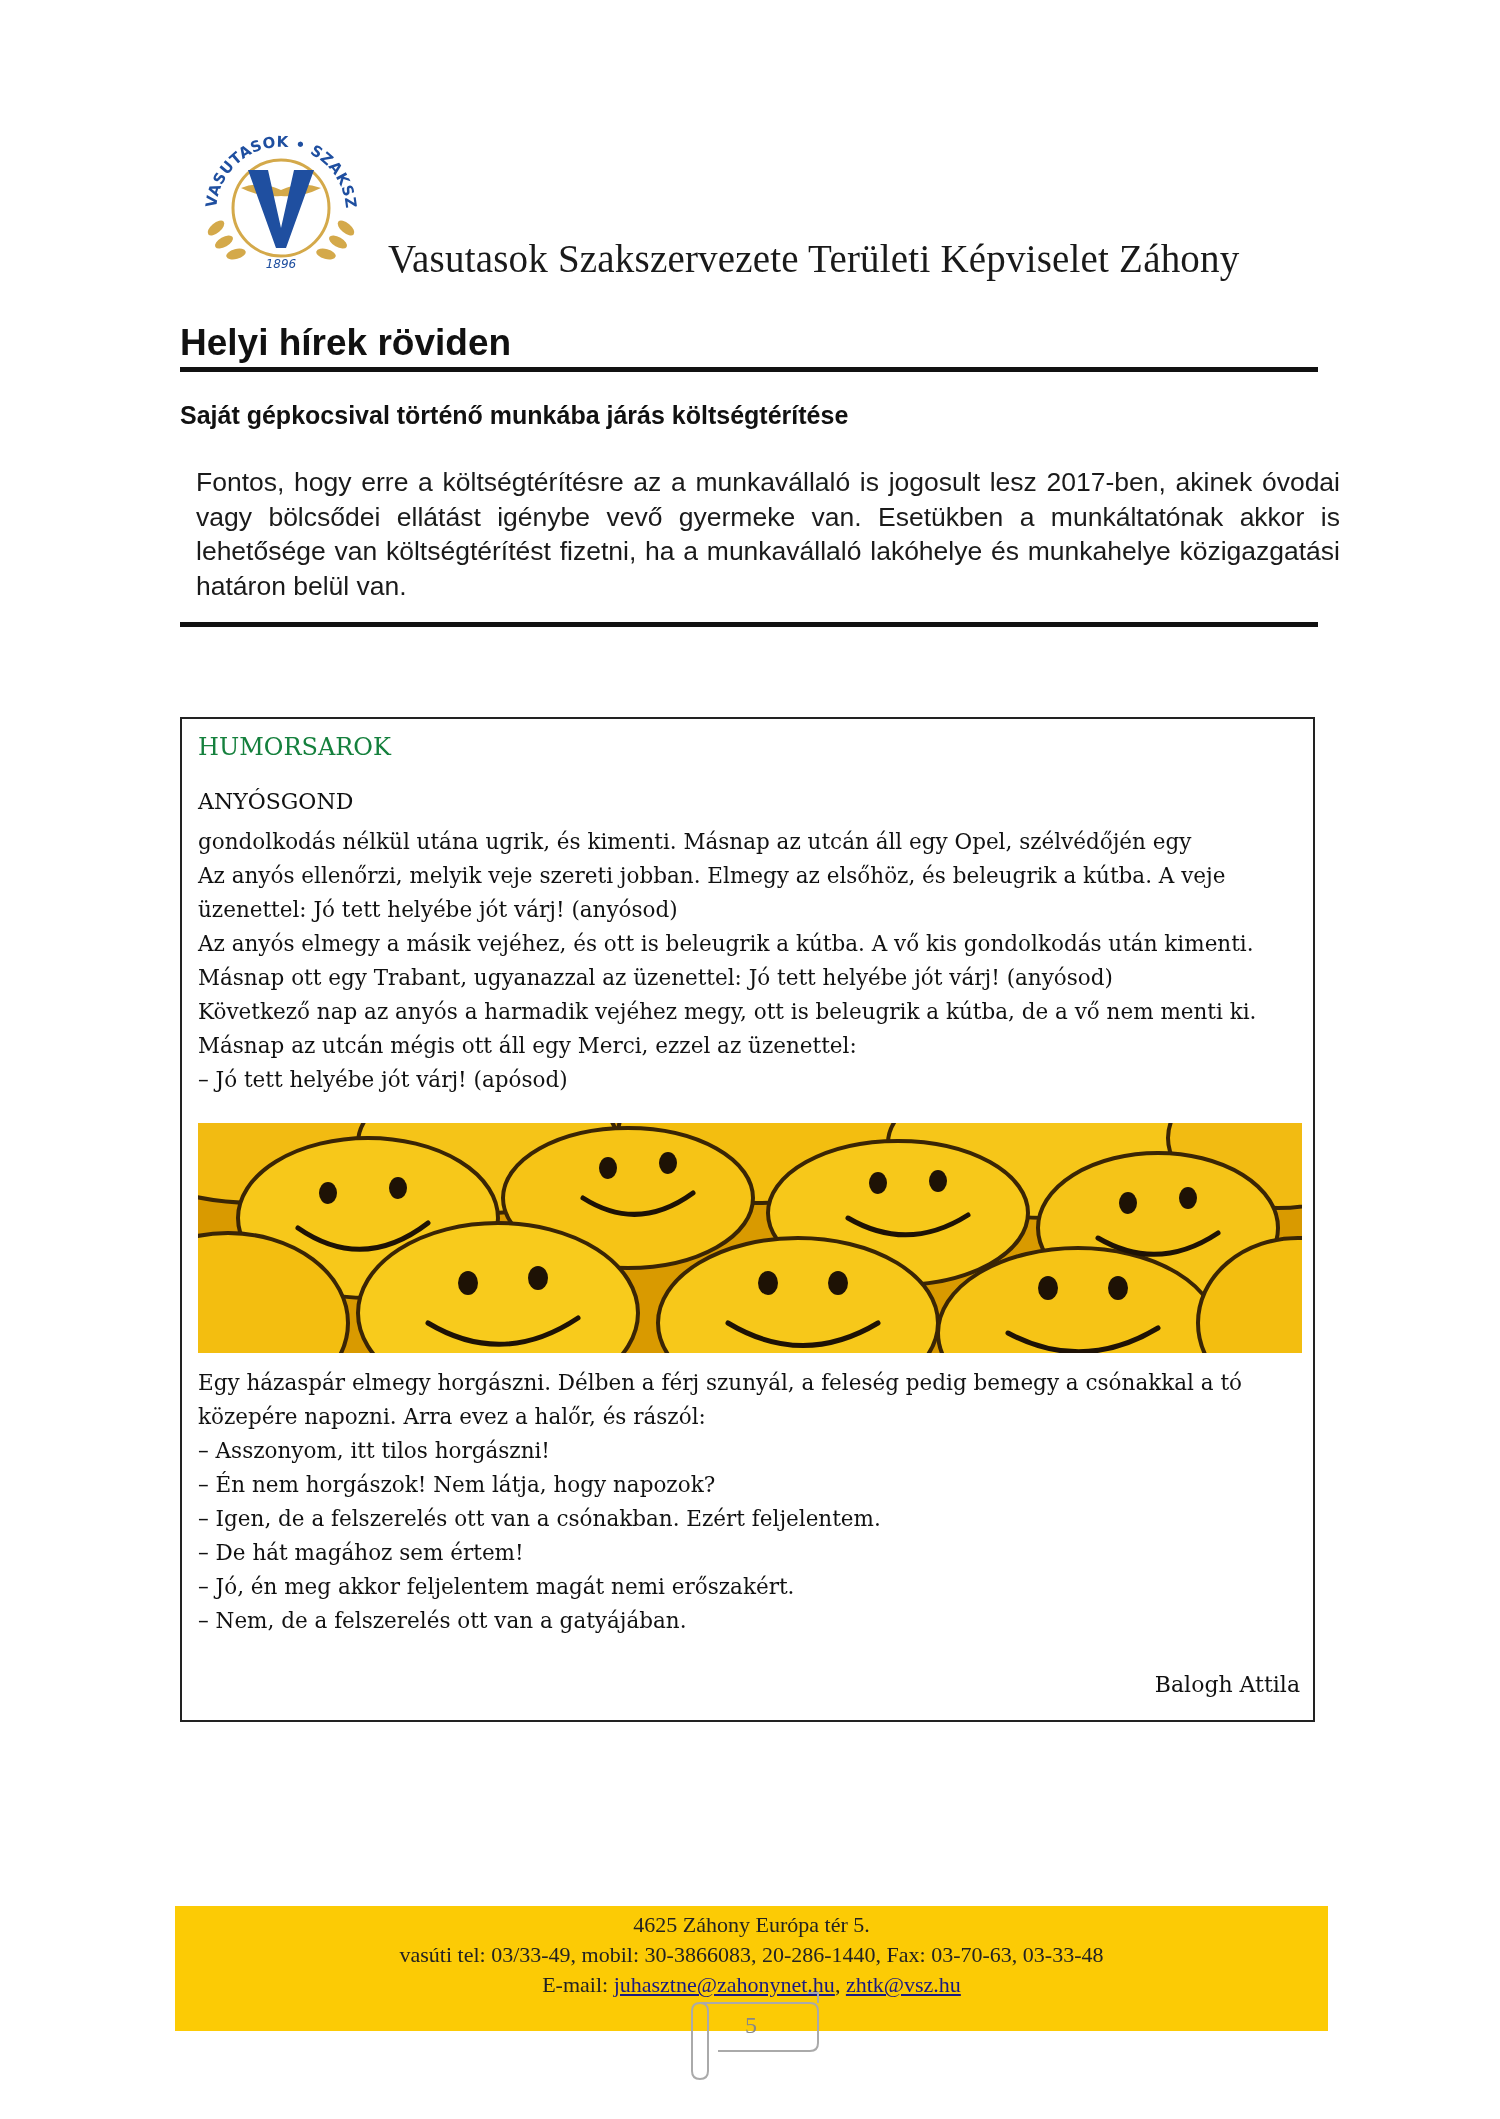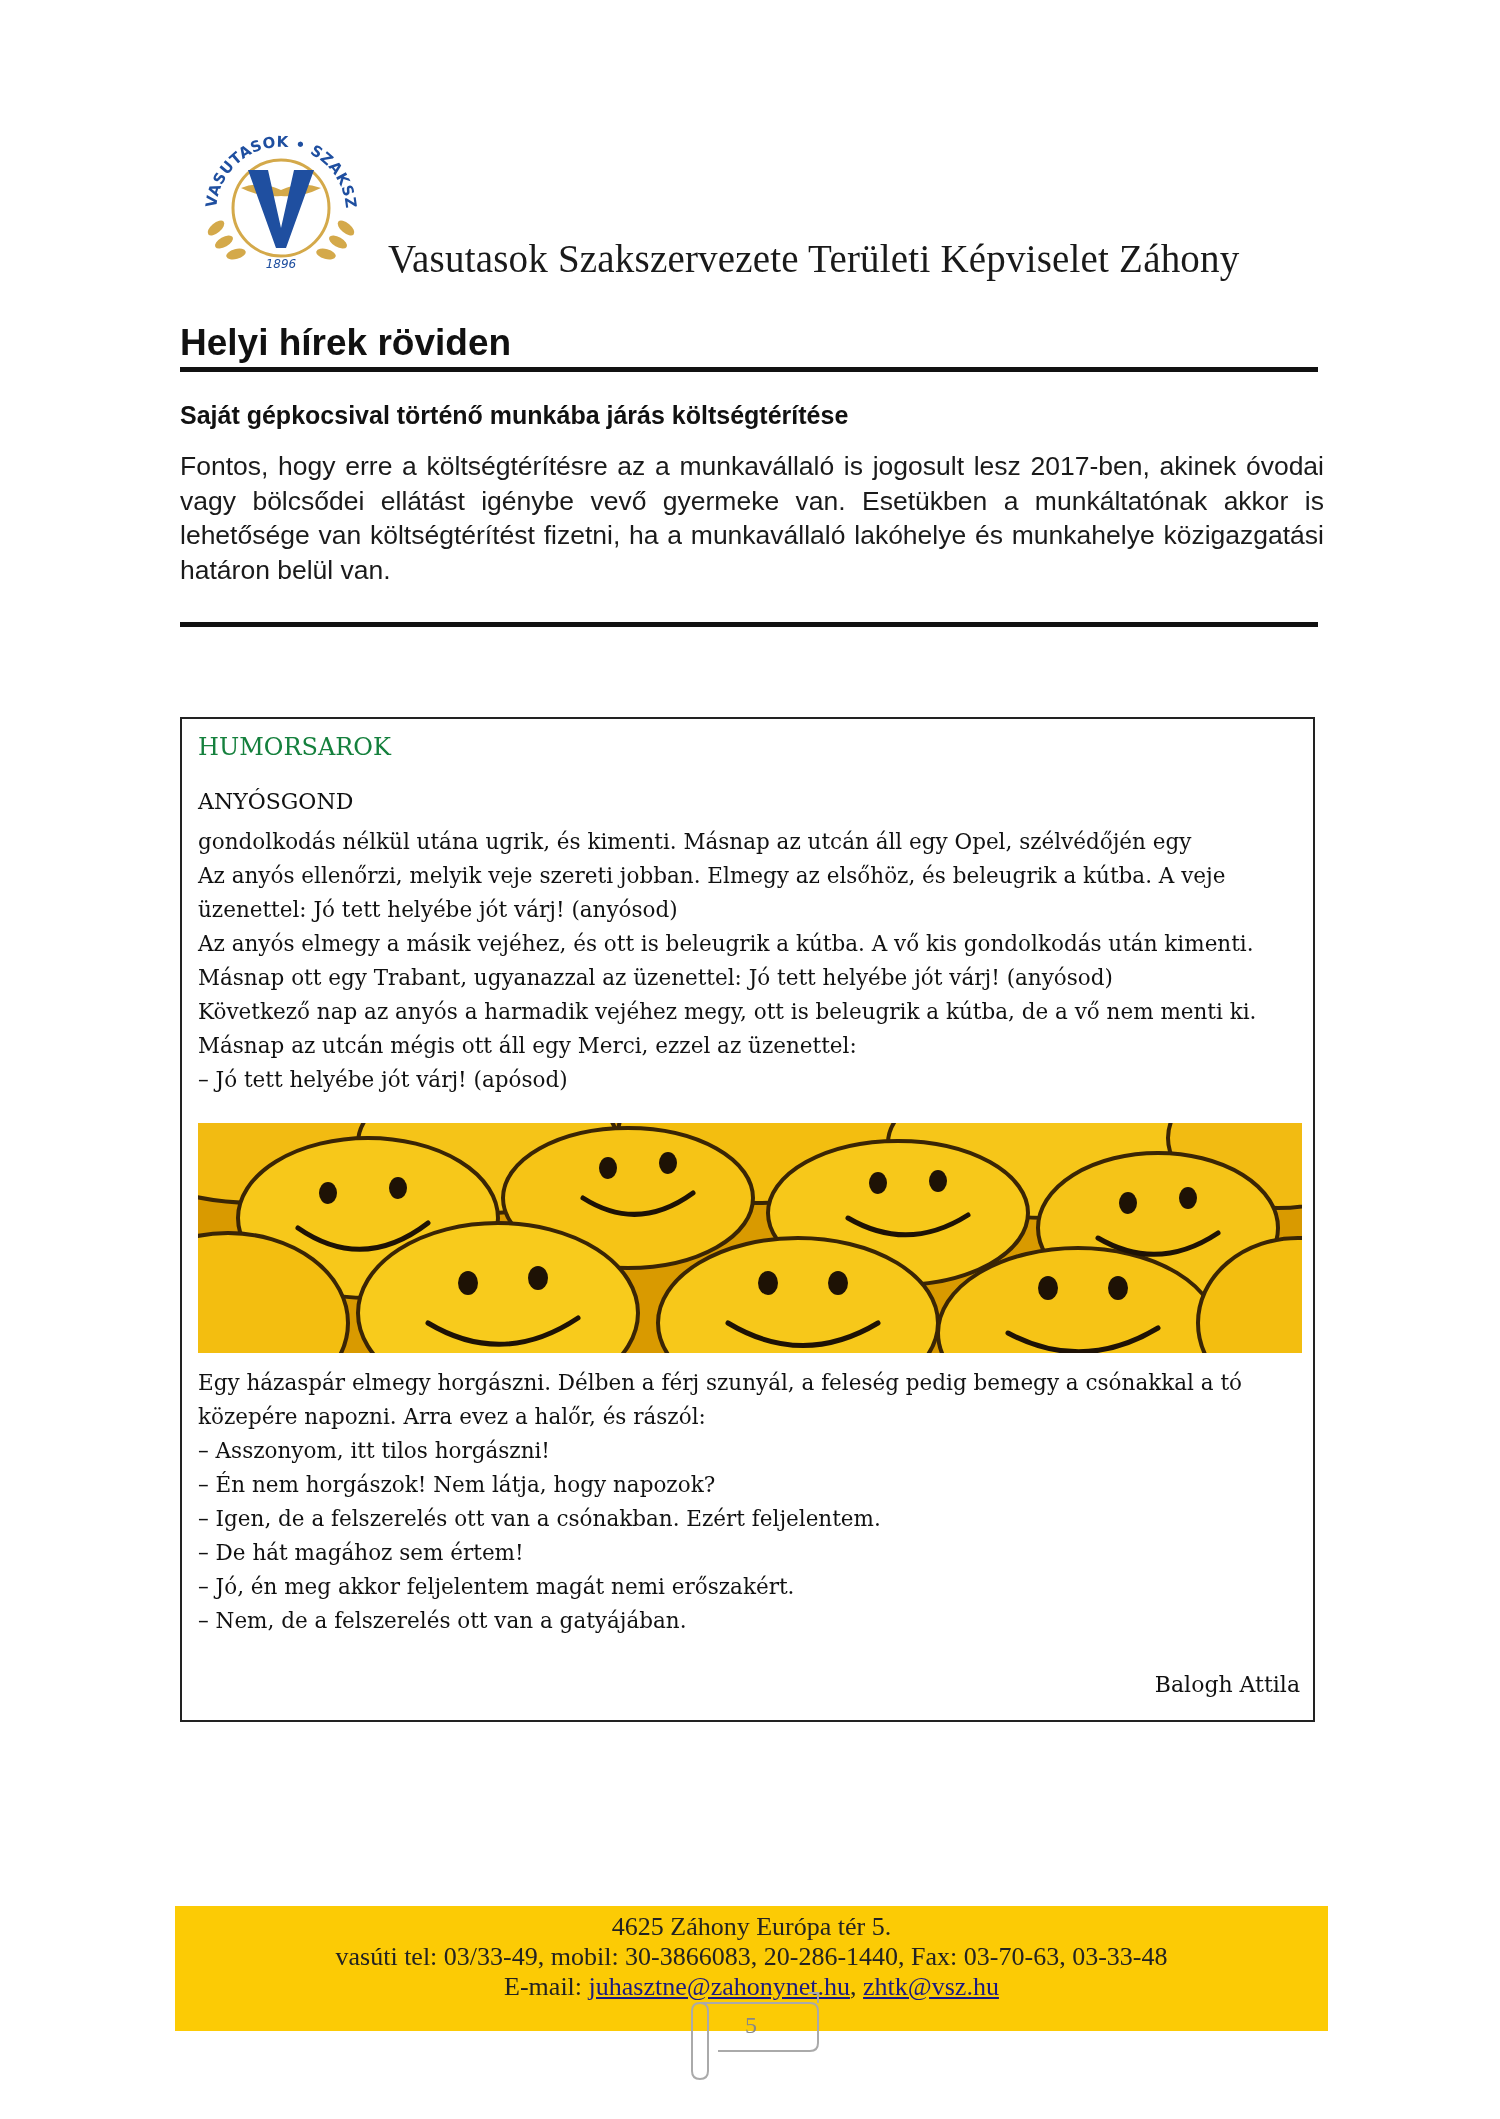--- a/index.html
+++ b/index.html
@@ -10,39 +10,39 @@
   #logo { left: 186px; top: 120px; width: 190px; height: 160px; }
   #org-name { left: 388px; top: 236px; font-family: "Liberation Serif", "DejaVu Serif", serif; font-size: 39px; color: #1a1a1a; white-space: nowrap; letter-spacing: 0.2px; }
 
   
   #section-title { left: 180px; top: 322px; font-family: "Liberation Sans", "DejaVu Sans", sans-serif; font-weight: bold; font-size: 37px; color: #111; }
   .rule { left: 180px; width: 1138px; height: 5px; background: #111; }
   #rule-top { top: 367px; }
   #rule-bottom { top: 622px; }
 
   #article-title { left: 180px; top: 401px; font-family: "Liberation Sans", "DejaVu Sans", sans-serif; font-weight: bold; font-size: 25px; color: #111; white-space: nowrap; }
-  #article-body { left: 180px; top: 449px; width: 1144px; font-family: "Liberation Sans", "DejaVu Sans", sans-serif; font-size: 26.5px; line-height: 34.5px; text-align: justify; color: #1a1a1a; margin: 0; }
+  #article-body { left: 180px; top: 449px; width: 1144px; font-family: "Liberation Sans", "DejaVu Sans", sans-serif; font-size: 26.5px; line-height: 34.5px; text-align: justify; color: #1a1a1a; margin: 16px; }
 
   
   #humor-box { left: 180px; top: 717px; width: 1135px; height: 1005px; border: 2.5px solid #222; box-sizing: border-box; }
   .serif { font-family: "DejaVu Serif", "Liberation Serif", serif; }
   #humor-title { left: 198px; top: 733px; font-size: 24px; color: #15803d; }
   #joke1-title { left: 198px; top: 789px; font-size: 22px; color: #111; }
   .joke-lines { left: 198px; width: 1100px; font-size: 21.5px; line-height: 34px; color: #111; }
   #joke1-body { top: 825px; }
   #joke2-body { top: 1324px; margin-top: 42px; }
   .joke-line { white-space: nowrap; }
   #author { right: 200px; top: 1672px; font-size: 22px; color: #111; }
 
   
   #smiley-image { left: 198px; top: 1123px; width: 1104px; height: 230px; overflow: hidden; background: #e8a700; }
 
   
   #footer { left: 175px; top: 1906px; width: 1153px; height: 125px; background: #fccb05; }
-  .foot-line { left: 175px; width: 1153px; text-align: center; font-family: "Liberation Serif", "DejaVu Serif", serif; font-size: 26px; color: #222; white-space: nowrap; }
+  .foot-line { left: 175px; width: 1153px; text-align: center; font-family: "Liberation Serif", "DejaVu Serif", serif; font-size: 22px; color: #222; white-space: nowrap; }
   #foot-address { top: 1912px; }
   #foot-phones { top: 1942px; }
   #foot-email { top: 1972px; }
   .mail-link { color: #1a1a80; text-decoration: underline; }
   #page-scroll { left: 680px; top: 1985px; width: 150px; height: 95px; }
   #page-number { left: 745px; top: 2012px; font-family: "Liberation Serif", "DejaVu Serif", serif; font-size: 24px; color: #888; }
 </style>
 </head>
 <body>
 

